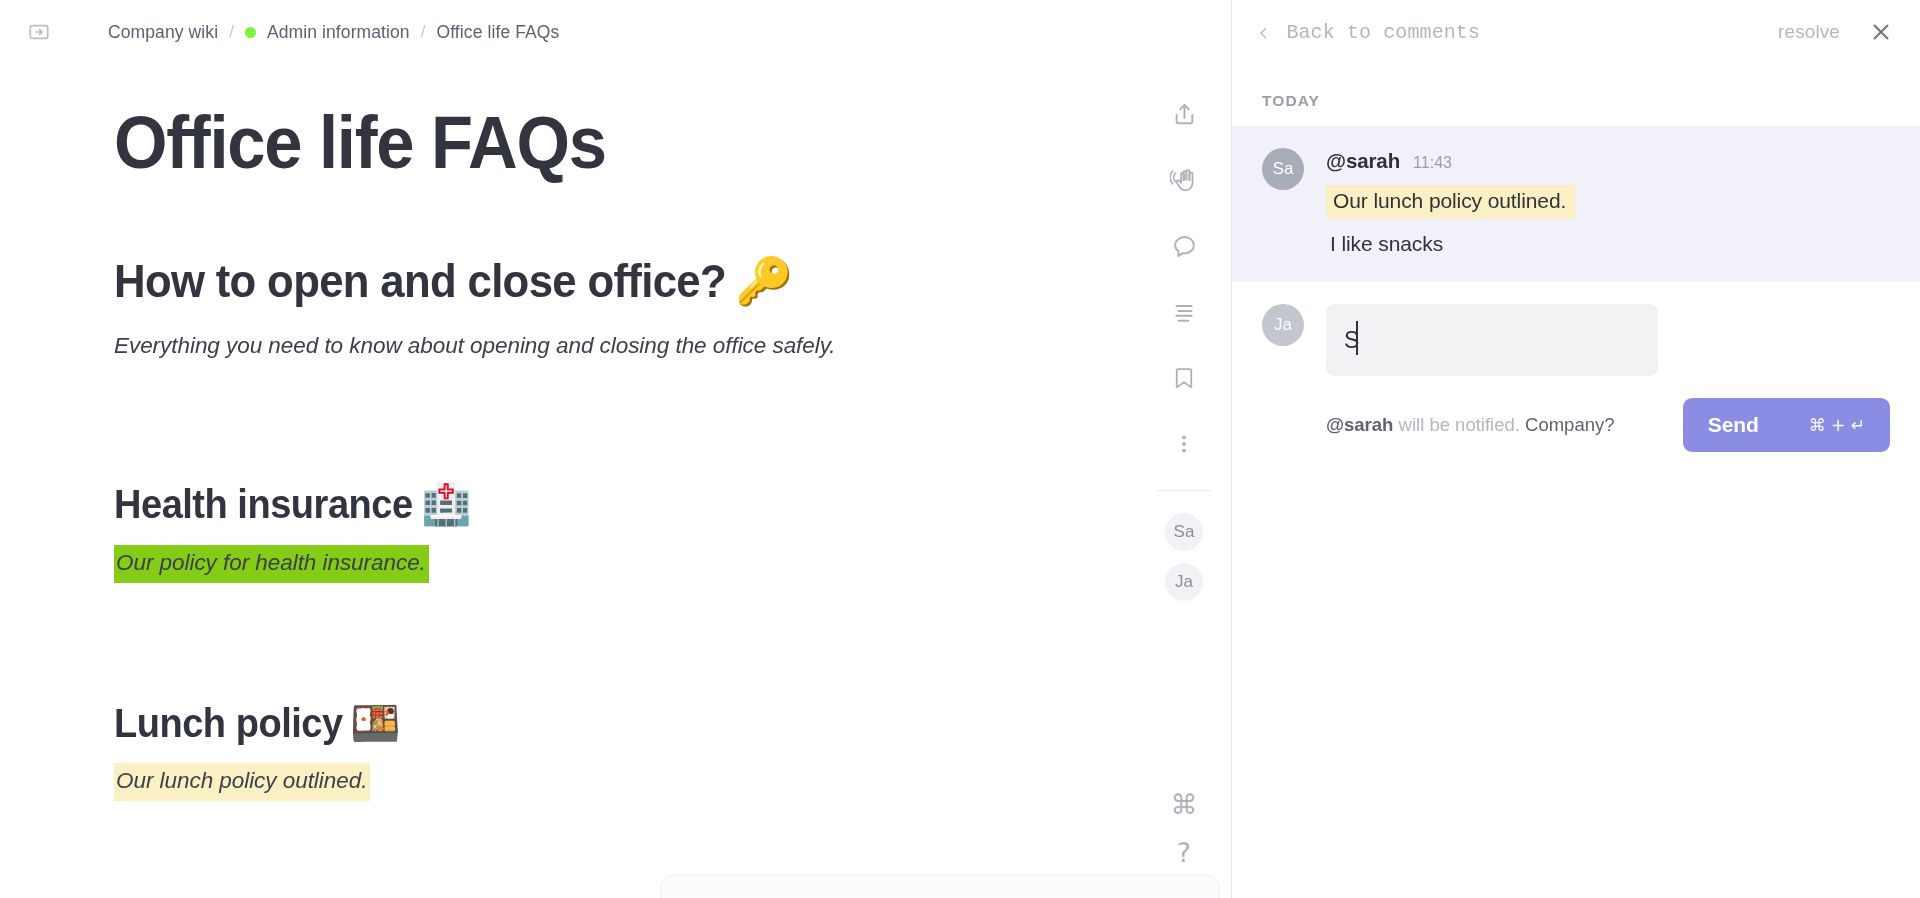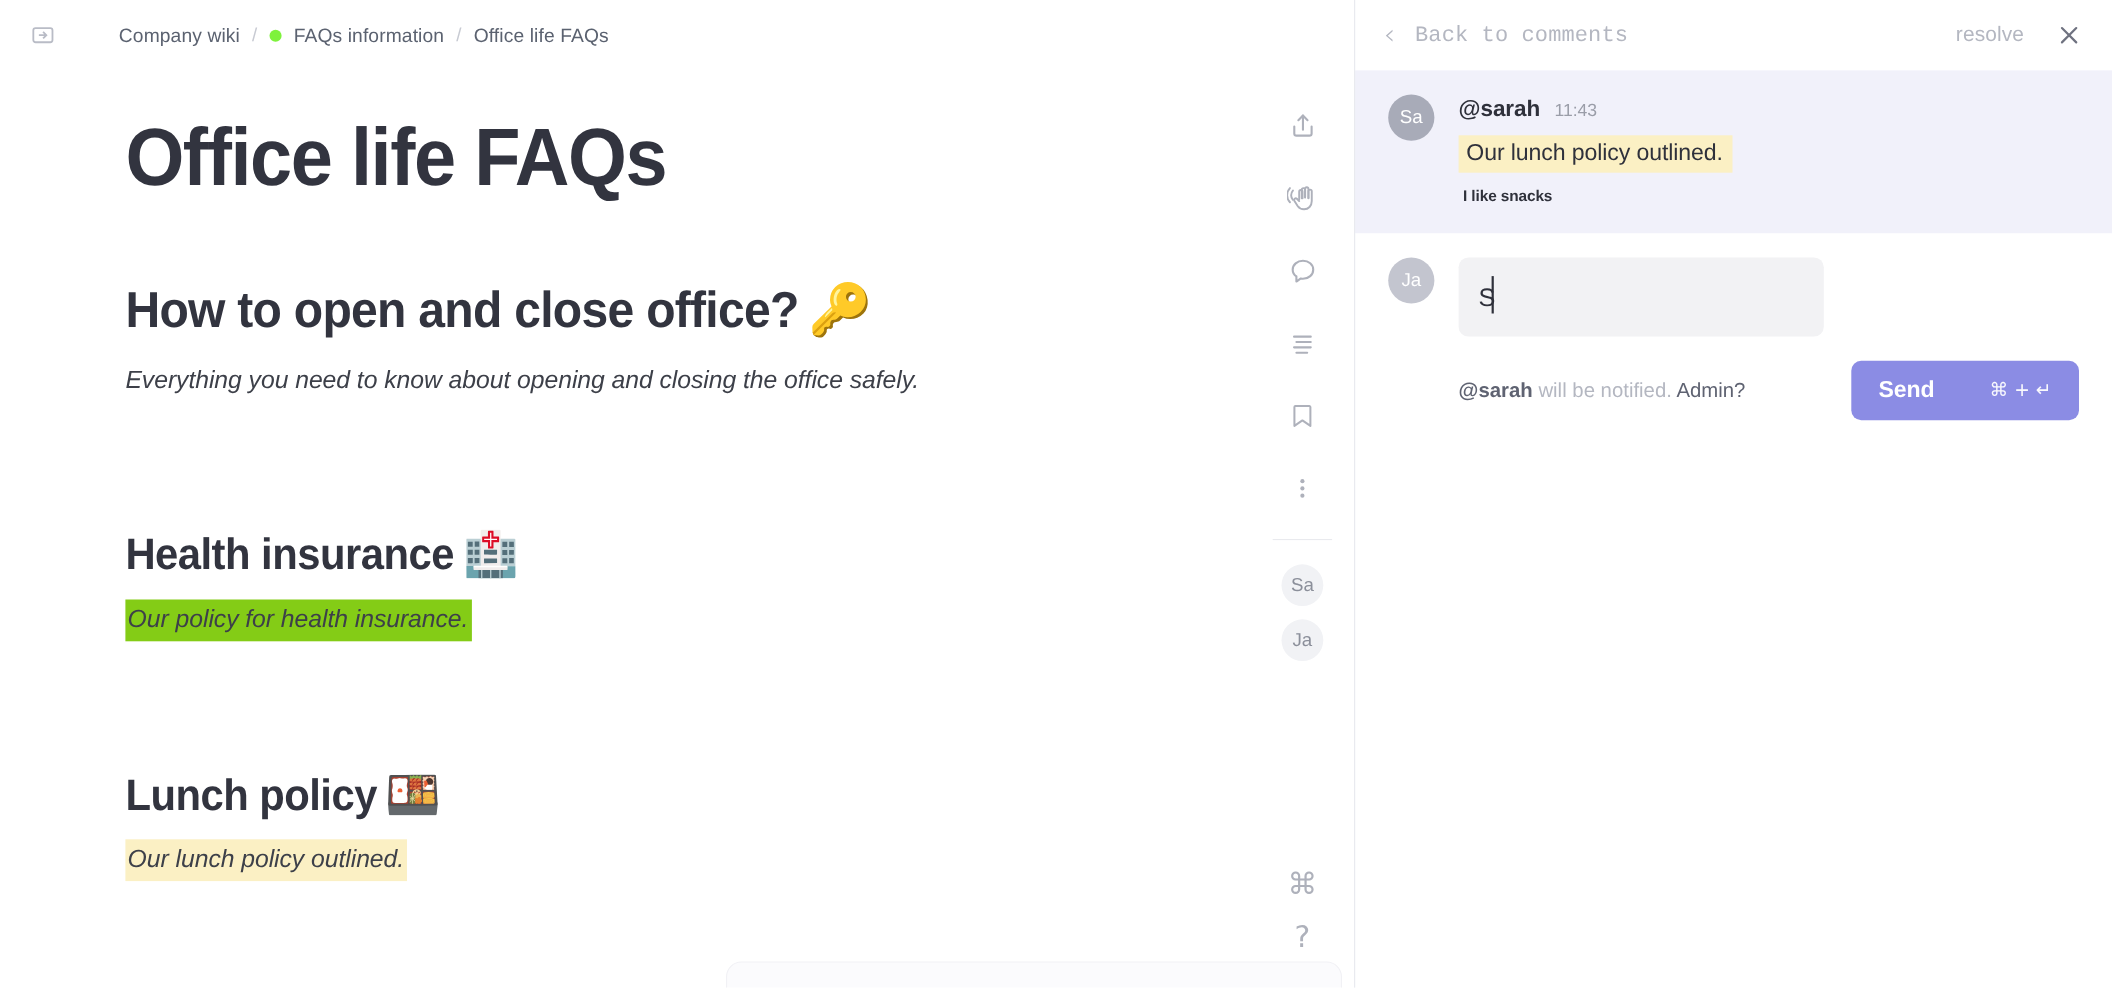--- a/index.html
+++ b/index.html
@@ -327,25 +327,24 @@
   .quoted {
     display: inline-block;
     background: #fbf0c4;
     color: #2f313b;
     font-size: 21px;
     padding: 4px 9px 6px 7px;
     letter-spacing: -0.1px;
     margin-bottom: 13px;
   }
   .comment-text {
-    font-size: 14px;
+    font-size: 21px;
     color: #2f313b;
     letter-spacing: -0.1px;
     padding-left: 4px;
-    font-weight: bold;
   }
 
   .reply-row {
     display: flex;
     padding: 22px 30px 0 30px;
   }
   .reply-input {
     flex: 1;
     height: 72px;
     background: #f2f2f4;
@@ -414,21 +413,21 @@
         <svg width="22" height="22" viewBox="0 0 24 24" fill="none" stroke="currentColor" stroke-width="1.8">
           <rect x="2.5" y="5" width="19" height="14" rx="2.2"></rect>
           <path d="M8 12h7M12.2 8.8L15.4 12l-3.2 3.2"></path>
         </svg>
       </div>
 
       <div class="breadcrumb">
         <span class="crumb">Company wiki</span>
         <span class="crumb-sep">/</span>
         <span class="crumb-dot" style="background: rgb(126, 242, 60);"></span>
-        <span class="crumb">FAQs information</span>
+        <span class="crumb">Admin information</span>
         <span class="crumb-sep">/</span>
         <span class="crumb-current">Office life FAQs</span>
       </div>
     </div>
 
     <div class="doc-scroll">
 
       <h1 class="doc-title">Office life FAQs</h1>
 
       <div class="sec-1">
@@ -525,20 +524,21 @@
       <div class="panel-head-right">
         <span class="resolve-btn">resolve</span>
         <span class="close-btn">
           <svg width="24" height="24" viewBox="0 0 24 24" fill="none" stroke="currentColor" stroke-width="2" stroke-linecap="round">
             <path d="M5.5 5.5l13 13M18.5 5.5l-13 13"></path>
           </svg>
         </span>
       </div>
     </div>
 
+    <div class="today-label">TODAY</div>
 
     <div class="comment-block">
       <div class="avatar-lg">
         <span>Sa</span>
       </div>
       <div class="comment-body">
         <div class="comment-meta">
           <span class="comment-author">@sarah</span>
           <span class="comment-time">11:43</span>
         </div>
@@ -552,21 +552,21 @@
         <span>Ja</span>
       </div>
       <div class="reply-input-wrap">
         <input class="reply-input" type="text" value="S" style="">
         <span class="caret"></span>
       </div>
     </div>
 
     <div class="reply-foot">
       <div class="notify-text">
-        <b>@sarah</b><span> will be notified. </span><span class="chg">Admin?</span>
+        <b>@sarah</b><span> will be notified. </span><span class="chg">Company?</span>
       </div>
       <button class="send-btn" style="background: rgb(139, 140, 228);">
         <span class="send-label">Send</span>
         <span class="send-kbd">⌘ + ↵</span>
       </button>
     </div>
 
   </div>
 
 </div>

